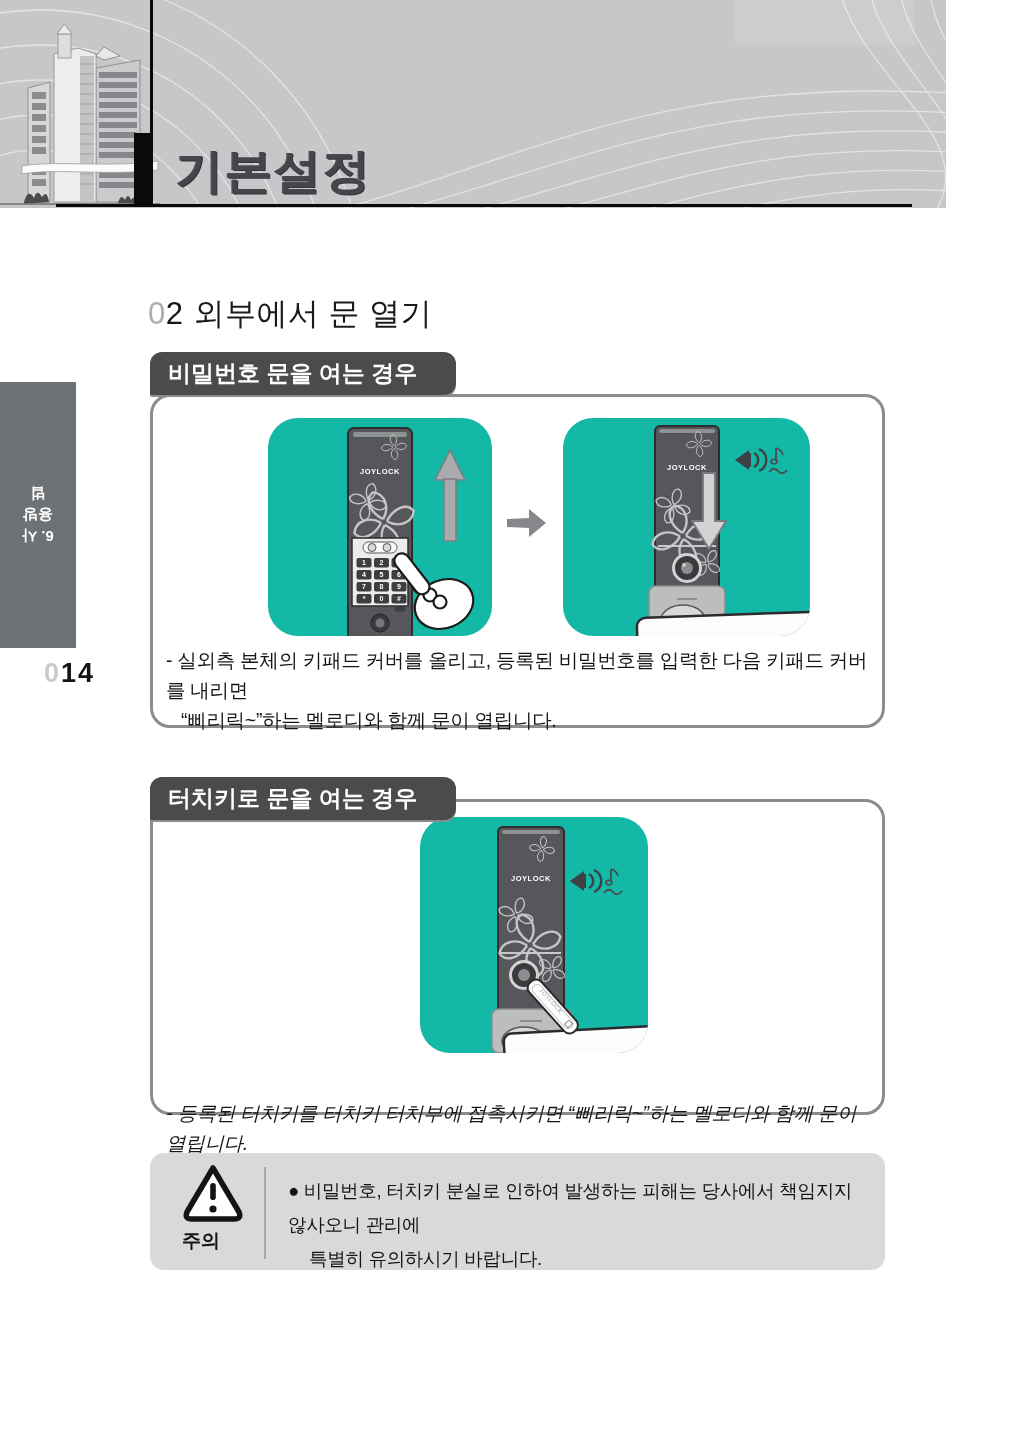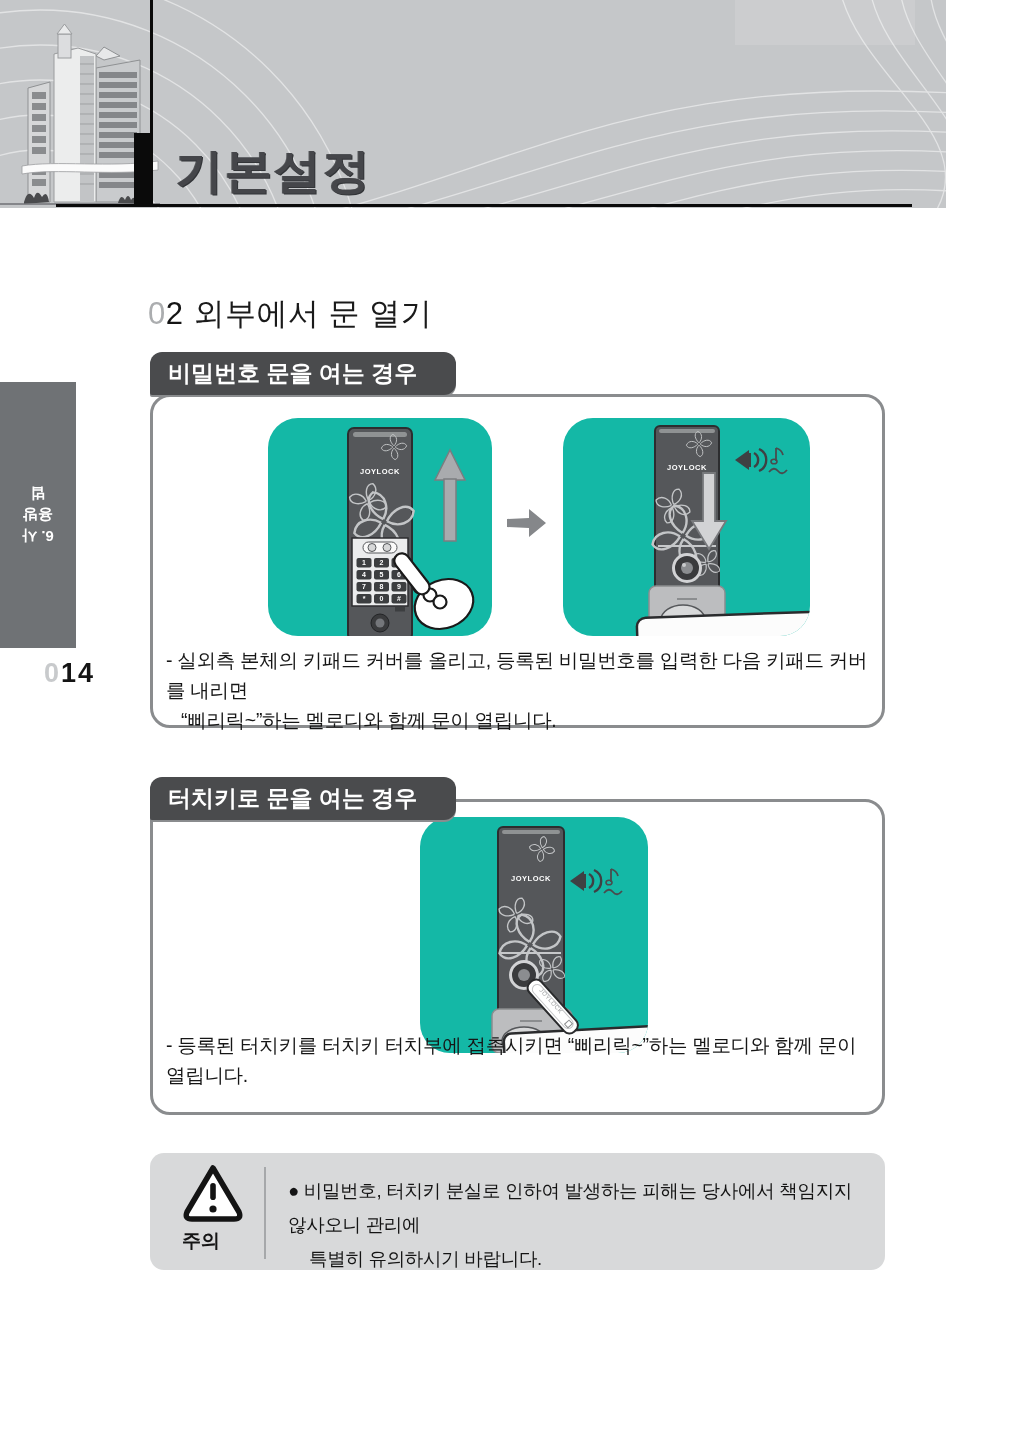--- a/index.html
+++ b/index.html
@@ -295,21 +295,21 @@
       <g transform="translate(108,162) rotate(-42)">
         <rect x="-8" y="4" width="16" height="66" rx="7" fill="#ffffff" stroke="#2a2b2d" stroke-width="2"></rect>
         <rect x="-5" y="9" width="10" height="56" rx="5" fill="none" stroke="#c5c6c8" stroke-width="1"></rect>
         <text transform="translate(0.5,16) rotate(90)" font-size="6" fill="#9a9c9e" letter-spacing="0.5">JOYLOCK</text>
         <rect x="-3" y="58" width="6" height="5" fill="none" stroke="#8b8d8f" stroke-width="1"></rect>
       </g>
       <use href="#speaker-melody" transform="translate(150,52)"></use>
     </svg>
   </div>
 
-  <div class="caption" style="left:166px;top:1030px;width:706px;">
+  <div class="caption" style="left:166px;top:1098px;width:706px;font-style:italic;">
     <div>- 등록된 터치키를 터치키 터치부에 접촉시키면 “삐리릭~”하는 멜로디와 함께 문이 열립니다.</div>
   </div>
 
   <div class="warn-box"></div>
   <svg class="warn-tri" width="62" height="62" viewBox="0 0 62 62">
     <path d="M31,5 L57,49 Q60,56 52,56 L10,56 Q2,56 5,49 Z" fill="#ffffff" stroke="#141414" stroke-width="5.5" stroke-linejoin="round"></path>
     <rect x="28.2" y="20" width="5.6" height="17" rx="2.8" fill="#141414"></rect>
     <circle cx="31" cy="46" r="3.6" fill="#141414"></circle>
   </svg>
   <div class="warn-label">주의</div>

